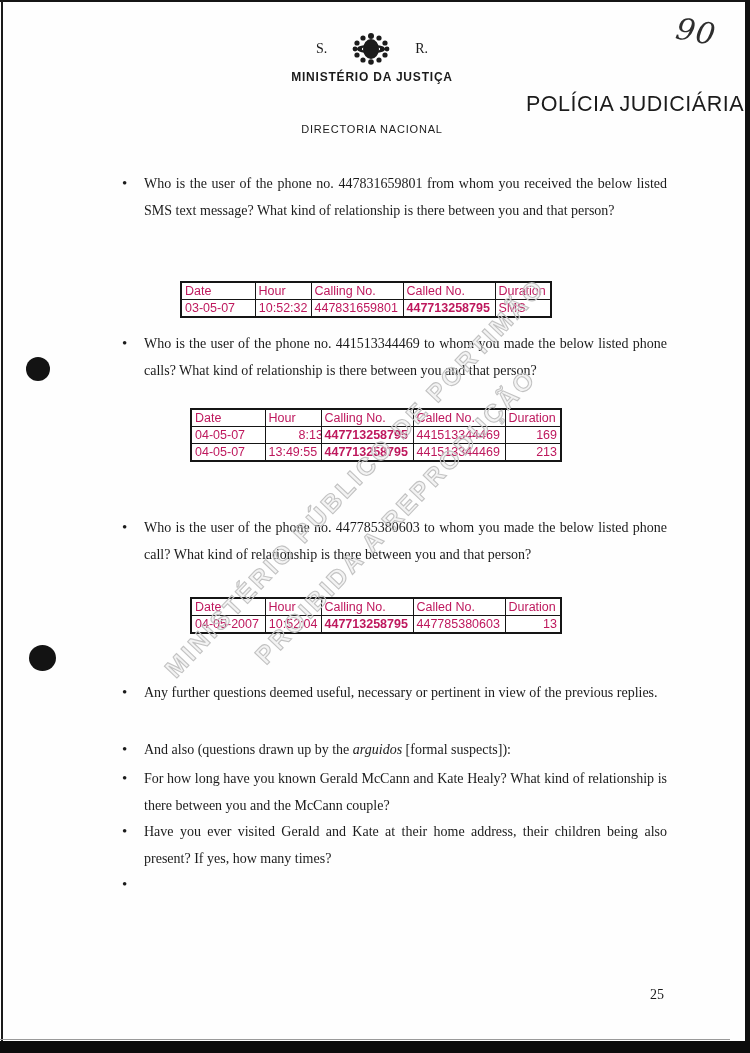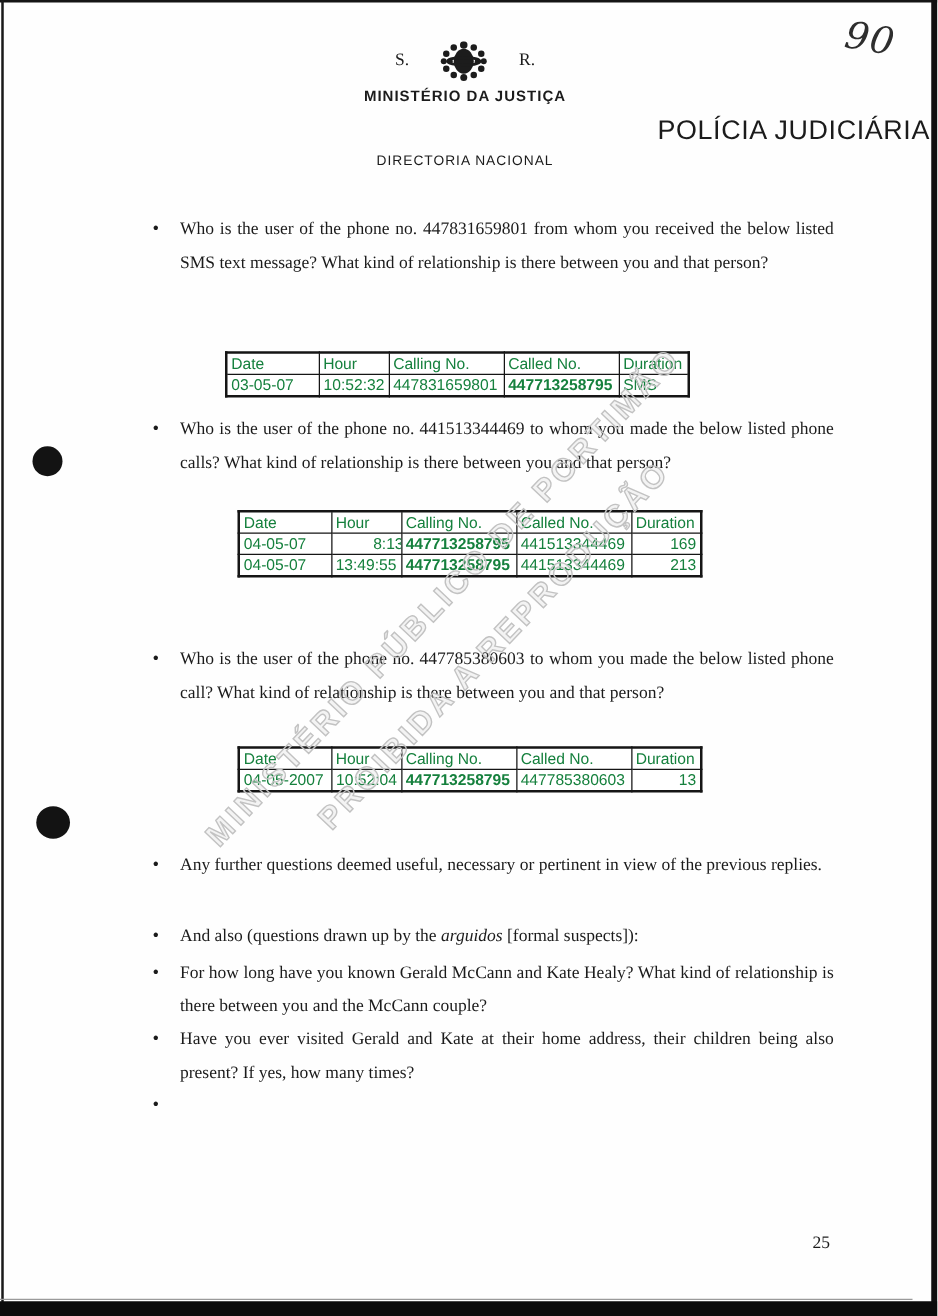--- a/index.html
+++ b/index.html
@@ -49,21 +49,21 @@
        font:14px/27px "Liberation Serif", serif; text-align:justify; }
   .q .bullet { position:absolute; left:4px; top:0; font-size:15px; }
   .q .u  { }
   .q em  { font-style:italic; }
   .q1 { top:170px; } .q2 { top:330px; } .q3 { top:514px; } .q4 { top:679px; }
   .q5 { top:736px; } .q6 { top:765px; } .q7 { top:818px; } .q8 { top:871px; }
 
   
   table.calls {
     position:absolute; border-collapse:collapse; table-layout:fixed; width:370px;
-    font-family:"Liberation Sans", sans-serif; font-size:12.5px; color:#15803d;
+    font-family:"Liberation Sans", sans-serif; font-size:12.5px; color:#be185d;
     border:2px solid #151515; background:#fff;
   }
   table.calls th, table.calls td {
     border:1px solid #151515; padding:0 3px; height:16px; line-height:16px;
     font-weight:normal; text-align:left; white-space:nowrap; overflow:hidden;
   }
   table.calls td.b { font-weight:bold; }
   col.c1{width:74px} col.c2{width:56px} col.c3{width:92px} col.c4{width:92px} col.c5{width:56px}
   .t0 { top:281px; left:180px; }
   .t1 { top:408px; left:190px; }

